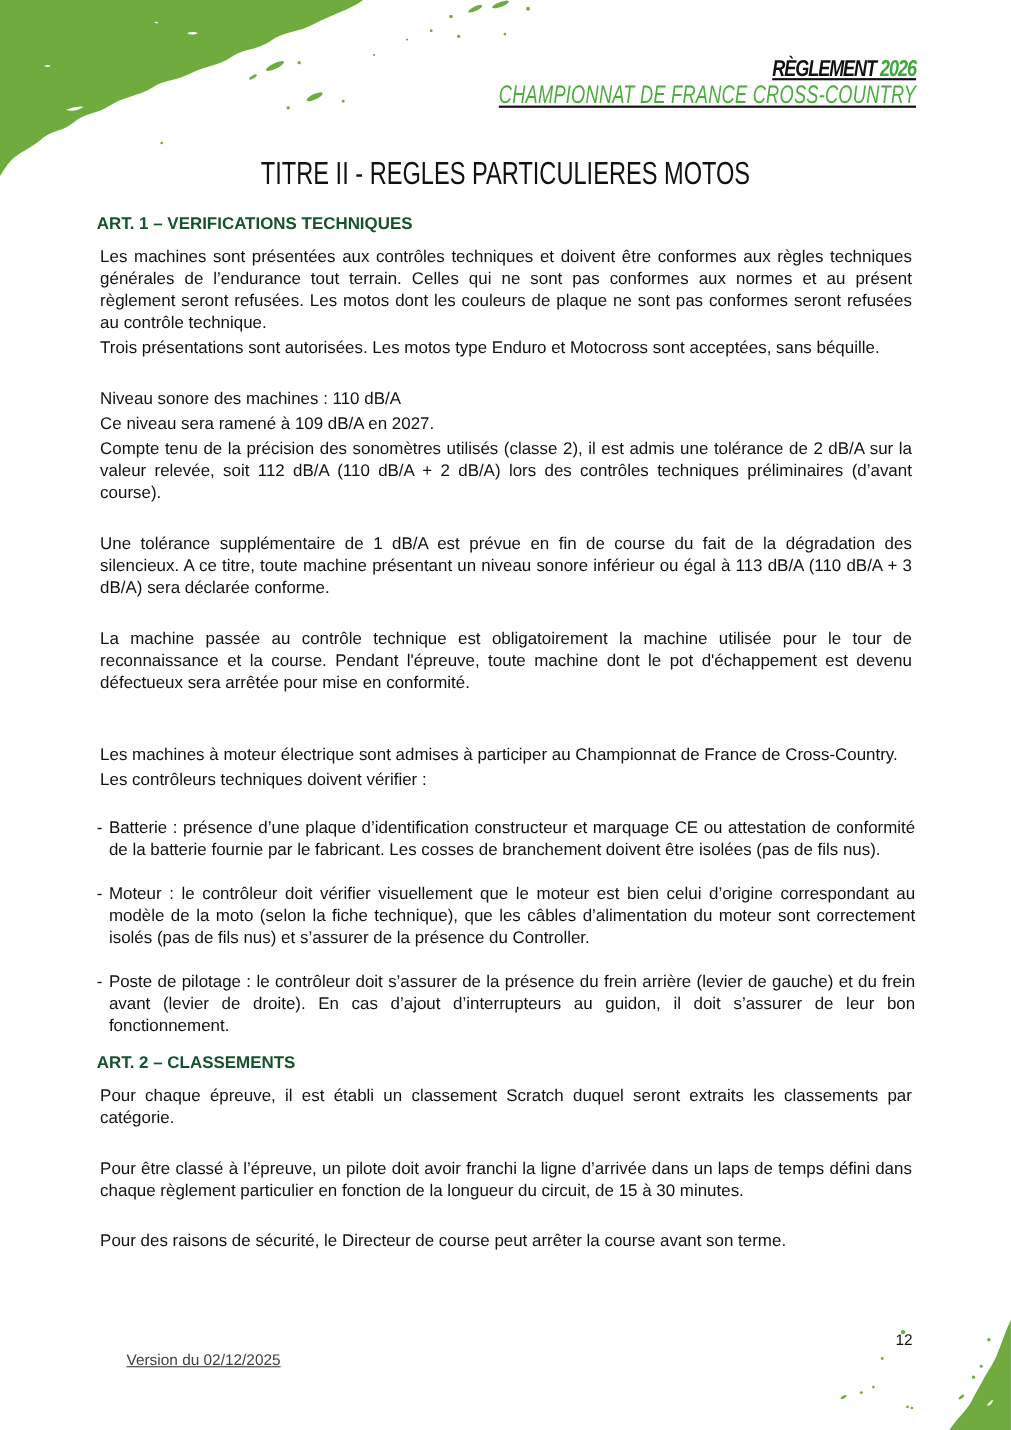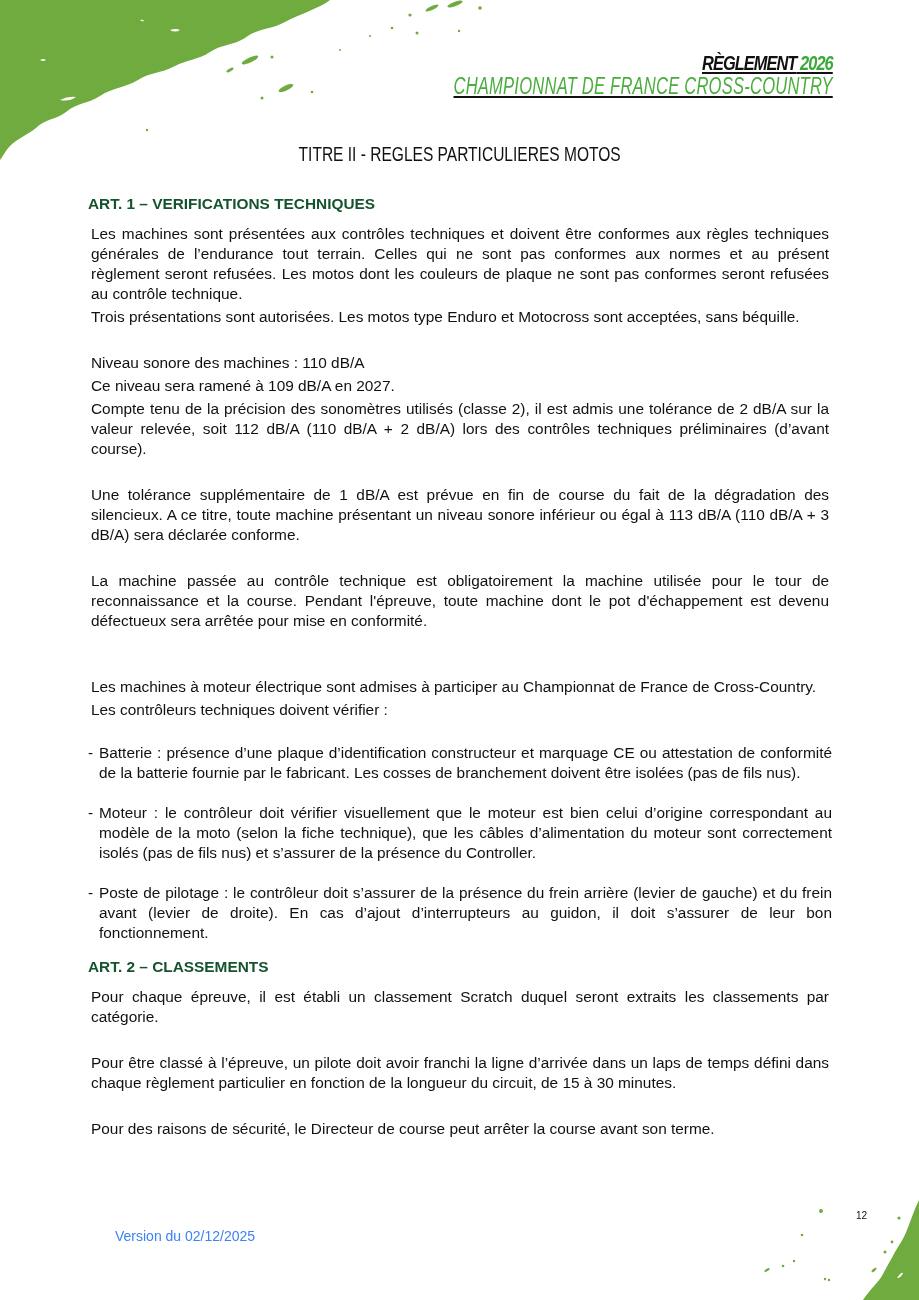--- a/index.html
+++ b/index.html
@@ -10,34 +10,34 @@
   .header { position: absolute; right: 86px; top: 52px; text-align: right; text-decoration: underline; }
   .header .brand { font-family: "Liberation Sans Narrow", "Liberation Sans", sans-serif;
        font-weight: 900; font-style: italic; font-size: 21px; letter-spacing: -1.2px;
        line-height: 22px; transform: scaleX(0.78); transform-origin: right center; }
   .header .brand .word { color: #111; }
   .header .brand .year { color: #3aa83a; }
   .header .sub { font-family: "Liberation Sans", sans-serif; font-style: italic;
        font-size: 23px; color: #49ad3c; line-height: 24px; letter-spacing: 0.3px;
        transform: scaleX(0.72); transform-origin: right center; white-space: nowrap; font-weight: 300; }
   .title { position: absolute; left: 0; width: 919px; top: 142px; text-align: center;
-       font-family: "Liberation Sans", sans-serif; font-size: 21px; color: #111;
+       font-family: "Liberation Sans", sans-serif; font-size: 29px; color: #111;
        letter-spacing: 0px; }
   .title span { display: inline-block; transform: scaleX(0.74); transform-origin: center; white-space: nowrap; }
   .content { position: absolute; left: 88px; top: 194px; width: 744px;
        font-size: 15.4px; line-height: 20px; }
   .content p { margin: 3px; text-align: justify; }
   .content .gap { height: 20px; }
   .art-heading { color: #14532d; font-weight: bold; font-size: 15.4px; margin: 0 0 10px 0; }
   .bold { font-weight: normal; }
   .bullet { display: flex; text-align: justify; }
   .bullet .dash { width: 11px; flex: none; }
   .bullet .txt { flex: 1; text-align: justify; }
-  .footer-version { position: absolute; left: 115px; top: 1228px; font-size: 14px; color: #3b82f6; }
-  .page-number { position: absolute; left: 814px; top: 1210px; font-size: 10px; color: #111; margin-left: 42px; }
+  .footer-version { position: absolute; left: 115px; top: 1228px; font-size: 14px; color: #404040; text-decoration: underline; }
+  .page-number { position: absolute; left: 814px; top: 1210px; font-size: 14px; color: #111; }
 </style>
 </head>
 <body>
 
 <svg class="splash-top" viewBox="0 0 520 175">
   <path fill="#6fab3f" d="M0,0 L330,0 C320,8 300,14 285,22 C270,30 258,28 245,38 C232,46 222,44 210,52 C198,60 186,60 175,66 C160,74 150,72 138,80 C124,88 112,88 100,96 C88,104 78,102 66,112 C56,120 46,118 36,128 C26,136 18,138 10,146 C6,150 3,156 0,160 Z"></path>
   <path fill="#ffffff" d="M60,100 q8,-4 16,-3 q-7,5 -16,3z M170,30 q6,-2 10,0 q-5,3 -10,0z M140,20 q3,-1 4,1 q-2,1 -4,-1z M40,60 q4,-2 6,0 q-3,2 -6,0z"></path>
   <g fill="#6fab3f">
     <ellipse cx="250" cy="60" rx="9" ry="2.5" transform="rotate(-25 250 60)"></ellipse>
     <ellipse cx="286" cy="88" rx="8" ry="2.5" transform="rotate(-25 286 88)"></ellipse>

